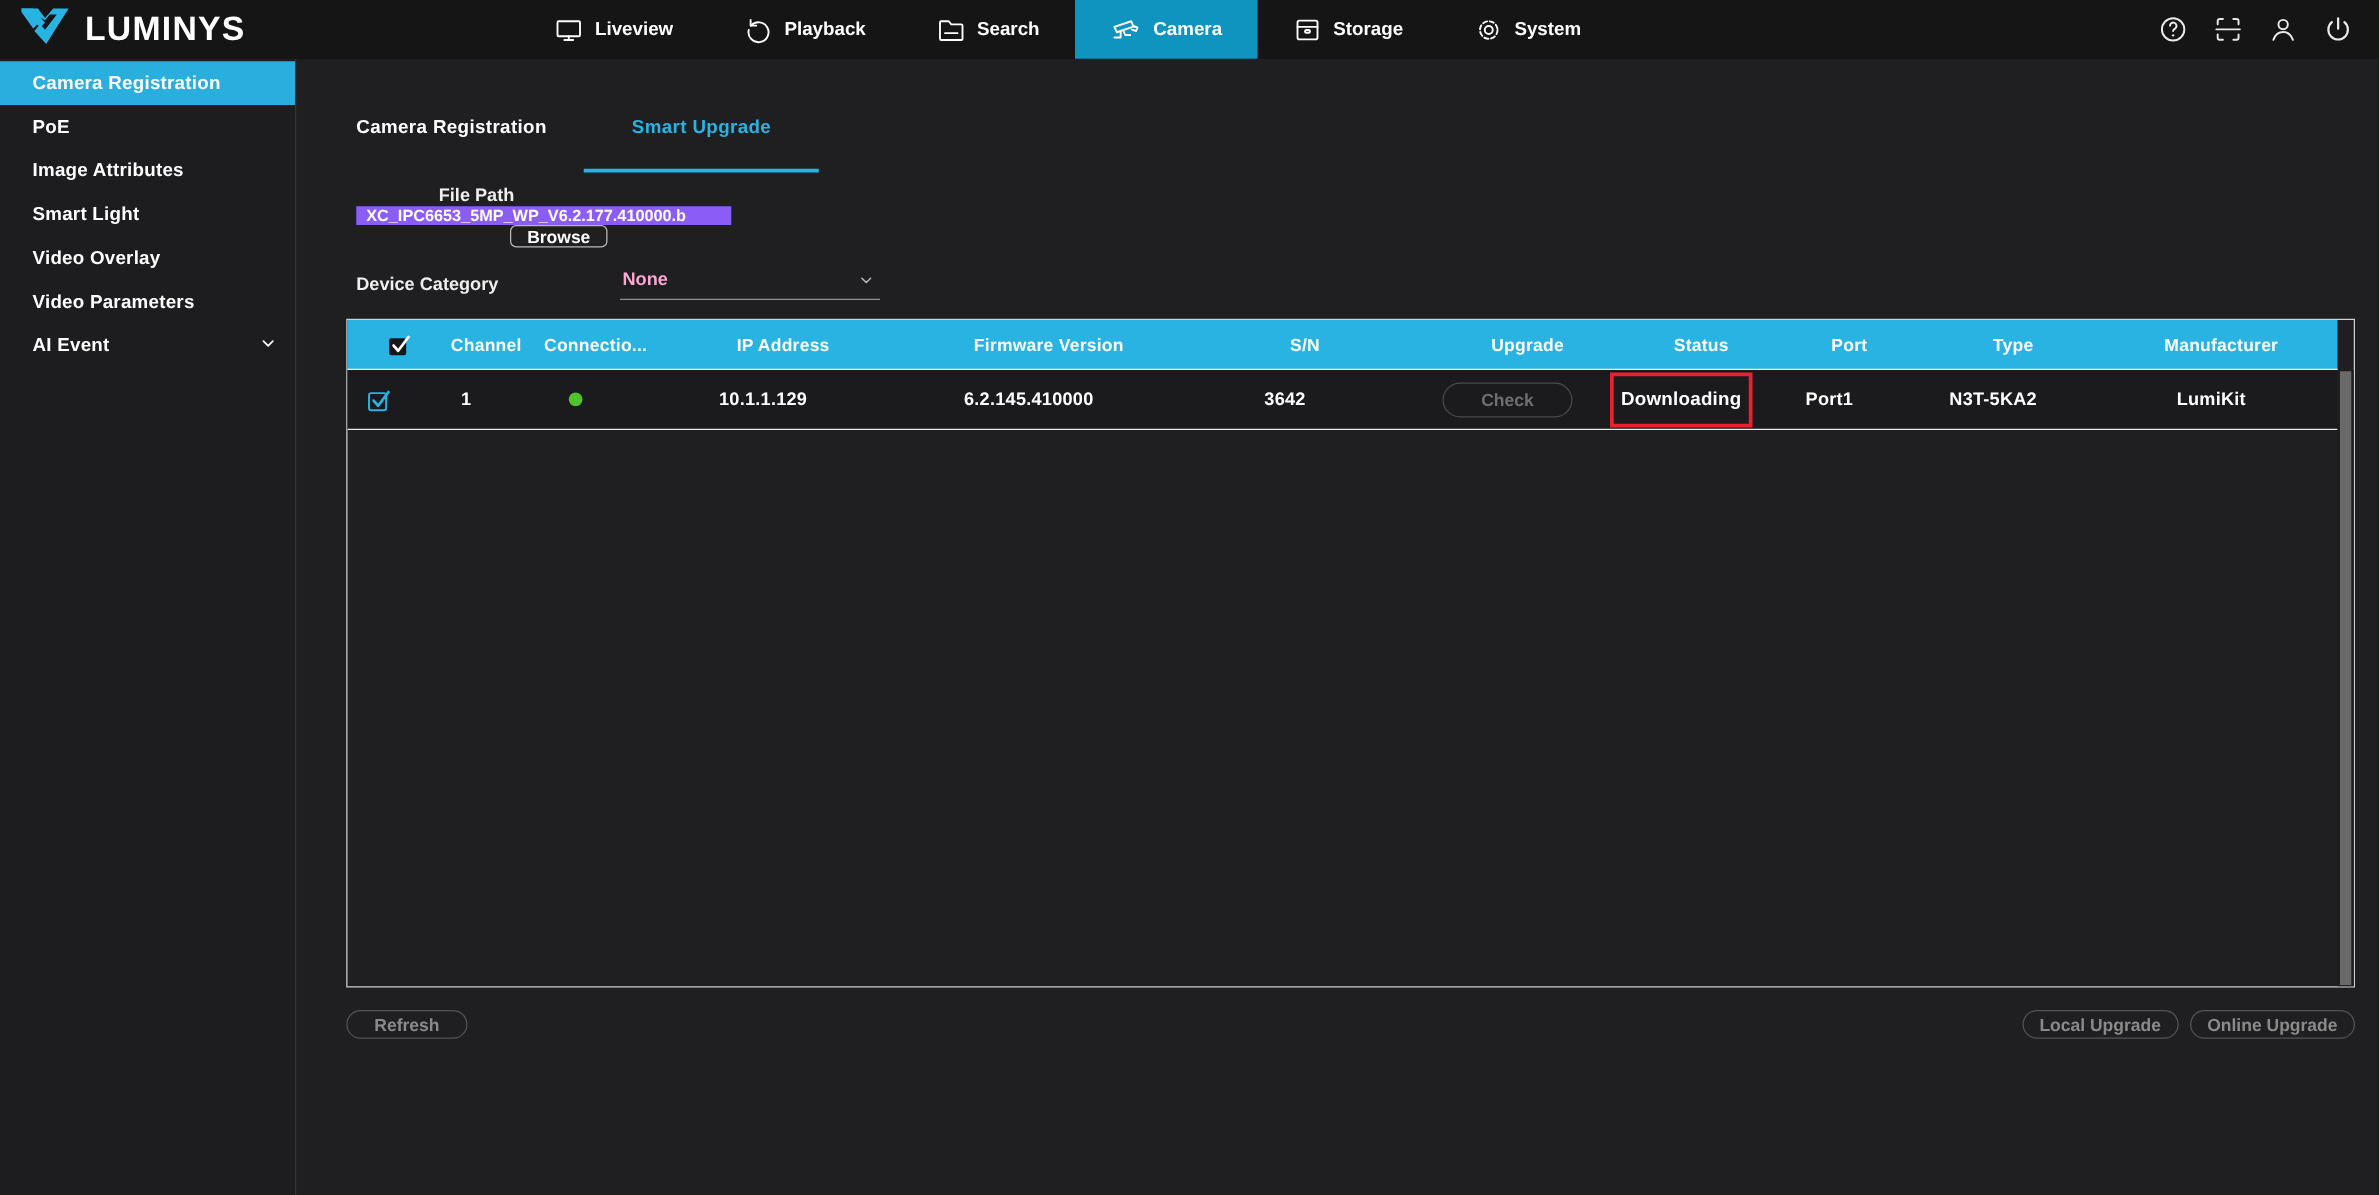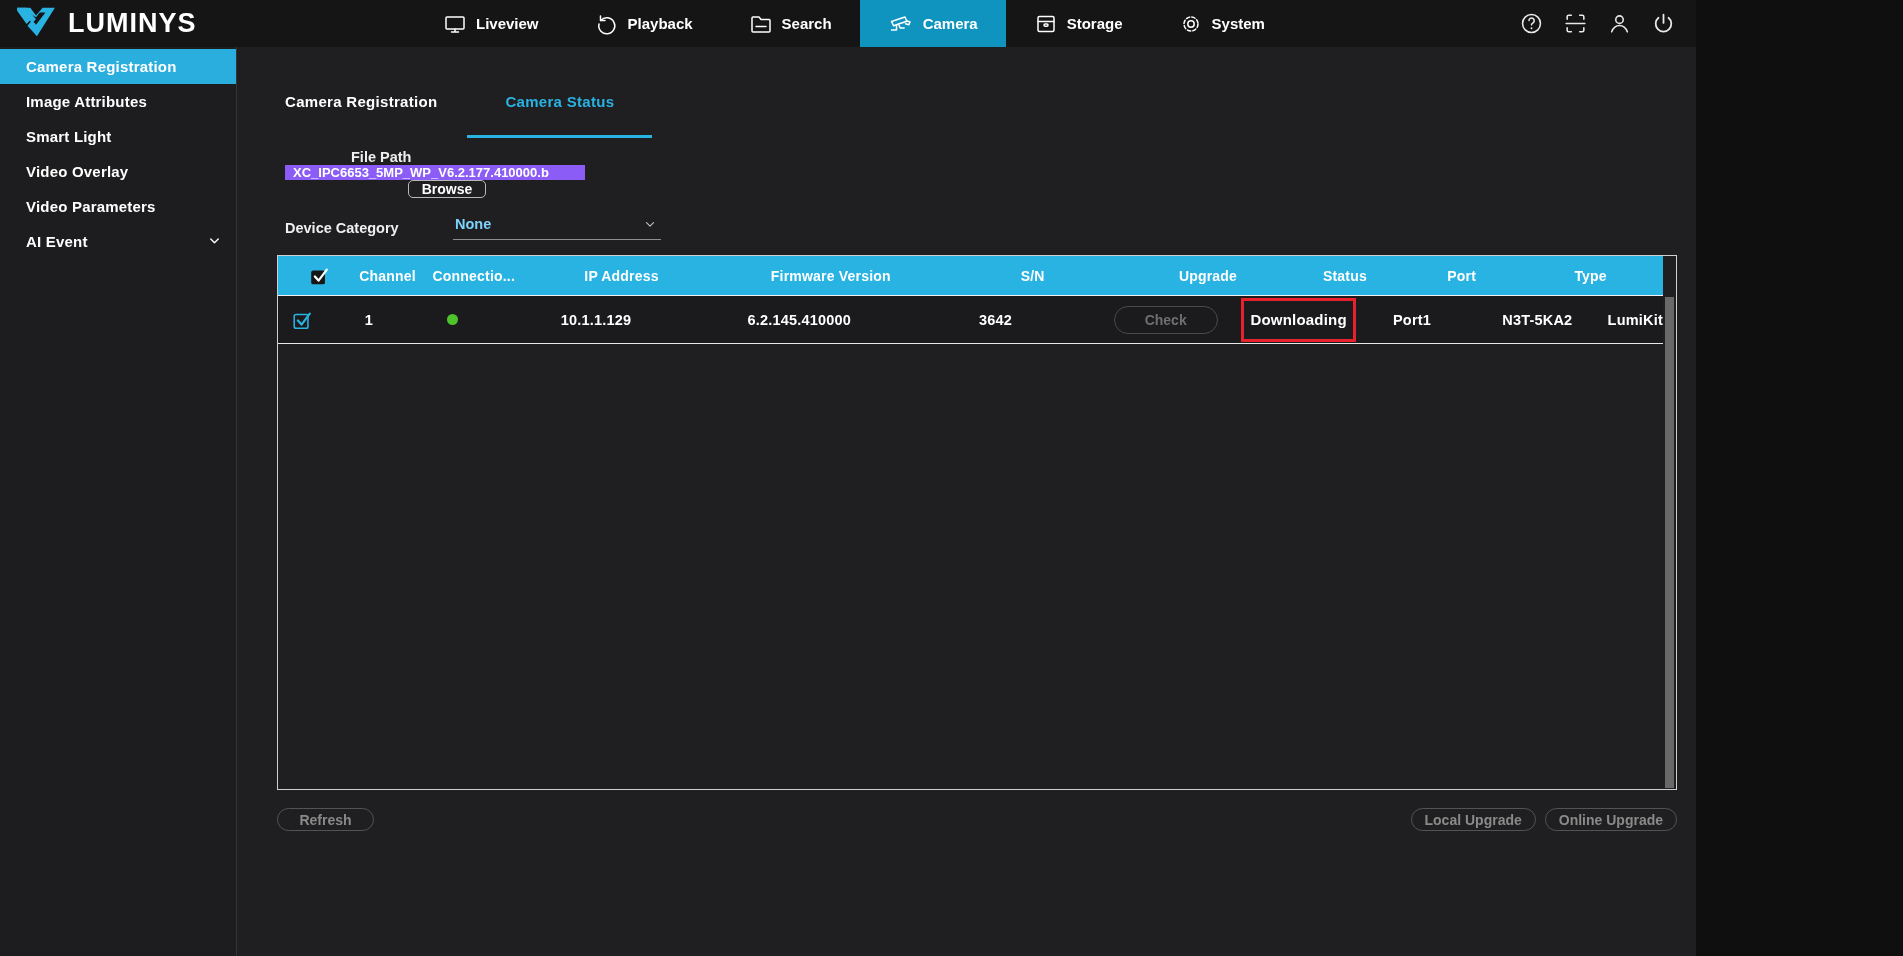--- a/index.html
+++ b/index.html
@@ -1,18 +1,18 @@
 <!DOCTYPE html>
 <html><head>
 <meta charset="utf-8">
 <style>
   * { margin:0; padding:0; box-sizing:border-box; }
   html,body { background:#0f0f10; }
   body { font-family:"Liberation Sans", sans-serif; }
-  #app { position:relative; width:1696px; height:956px; background:#1f1f21; overflow:hidden; }
+  #app { position:relative; width:1903px; height:956px; background:#1f1f21; overflow:hidden; }
 
   
   .topnav { position:absolute; top:0; left:0; right:0; height:47px; background:#151515; display:flex; align-items:center; z-index:5; }
   .logo { display:flex; align-items:center; gap:10px; margin-left:14px; }
   .logo-text { color:#fff; font-size:27px; font-weight:800; letter-spacing:1px; }
   .nav-menu { position:absolute; left:415px; top:0; height:47px; display:flex; align-items:stretch; }
   .nav-item { display:flex; align-items:center; gap:9px; padding:0 28px; color:#fff; font-size:15px; font-weight:600; cursor:pointer; }
   .nav-item.active { background:#0e94be; }
   .nav-item svg { display:block; }
   .nav-right { position:absolute; right:20px; top:0; height:47px; display:flex; align-items:center; gap:19px; }
@@ -31,21 +31,21 @@
   .tab { position:relative; color:#fff; font-size:15px; font-weight:700; letter-spacing:.3px; padding-bottom:28px; cursor:pointer; }
   .tab.active { color:#29b3e3; }
   .tab.active::after { content:""; position:absolute; left:-38px; right:-38px; bottom:0; height:3px; background:#29b3e3; }
 
   .form-row { position:absolute; left:47px; display:flex; align-items:center; }
   .row-filepath { top:102px; height:28px;flex-direction:column; }
   .row-devcat   { top:168px; height:26px; }
   .form-label { width:168px; color:#efefef; font-size:14.5px; font-weight:600; }
   .filepath-input { width:300px; height:27px; background:#8b5cf6; border:none; color:#fff; font-family:"Liberation Sans", sans-serif; font-size:13px; font-weight:600; padding:0 8px; outline:none; }
   .browse-btn { margin-left:24px; height:26px; padding:0 13px; background:transparent; border:1px solid #b9b9b9; border-radius:5px; color:#fff; font-family:"Liberation Sans", sans-serif; font-size:14px; font-weight:600; cursor:pointer; }
-  .dropdown { width:208px; display:flex; align-items:center; justify-content:space-between; border-bottom:1px solid #8f8f8f; padding:0 4px 7px 2px; color:#7dd3fc; font-size:14.5px; font-weight:700; cursor:pointer; }
+  .dropdown { width:208px; display:flex; align-items:center; justify-content:space-between; border-bottom:1px solid #8f8f8f; padding:0 4px 7px 2px; color:#f9a8d4; font-size:14.5px; font-weight:700; cursor:pointer;margin-left:43px; }
   .dropdown .chev { color:#bdbdbd; display:flex; }
 
   
   .table { position:absolute; left:39px; right:19px; top:208px; height:535px; border:1px solid #cfcfcf; background:#1f1f21; }
   .thead { display:flex; align-items:center; height:40px; background:#29b3e3; width:calc(100% - 13px); border-bottom:1px solid #f2f2f2;padding-left:16px; }
   .thead .th { color:#fff; font-size:14px; font-weight:600; text-align:center; display:flex; align-items:center; justify-content:center; letter-spacing:.2px; white-space:nowrap; overflow:hidden; }
   .trow { display:flex; align-items:center; height:48px; background:#1b1b1d; width:calc(100% - 13px); border-bottom:1px solid #e8e8e8; }
   .trow .td { color:#fff; font-size:14.5px; font-weight:600; display:flex; align-items:center; justify-content:center; letter-spacing:.2px; }
   .c0{width:50px;} .c1{width:90px;} .c2{width:85px;} .c3{width:215px;} .c4{width:210px;}
   .c5{width:200px;} .c6{width:156px;} .c7{width:122px;} .c8{width:115px;} .c9{width:147px;} .c10{flex:1;}
@@ -168,20 +168,23 @@
         </svg>
       </span>
     </div>
   </header>
 
   <aside class="sidebar">
     <div class="side-item active">
       <span>Camera Registration</span>
     </div>
     <div class="side-item">
+      <span>PoE</span>
+    </div>
+    <div class="side-item">
       <span>Image Attributes</span>
     </div>
     <div class="side-item">
       <span>Smart Light</span>
     </div>
     <div class="side-item">
       <span>Video Overlay</span>
     </div>
     <div class="side-item">
       <span>Video Parameters</span>
@@ -194,21 +197,21 @@
             <path d="M6 9.5l6 6 6-6"></path>
           </svg>
       </span>
     </div>
   </aside>
 
   <main class="main">
 
     <div class="tabs">
       <div class="tab">Camera Registration</div>
-      <div class="tab active">Camera Status</div>
+      <div class="tab active">Smart Upgrade</div>
     </div>
 
     <div class="form-row row-filepath">
       <span class="form-label">File Path</span>
       <input class="filepath-input" type="text" value="XC_IPC6653_5MP_WP_V6.2.177.410000.b" style="">
       <button class="browse-btn">Browse</button>
     </div>
 
     <div class="form-row row-devcat">
       <span class="form-label">Device Category</span>

